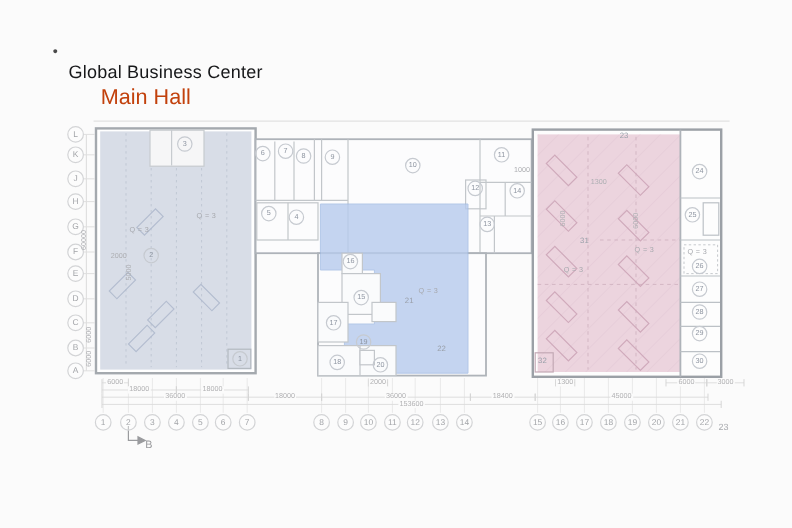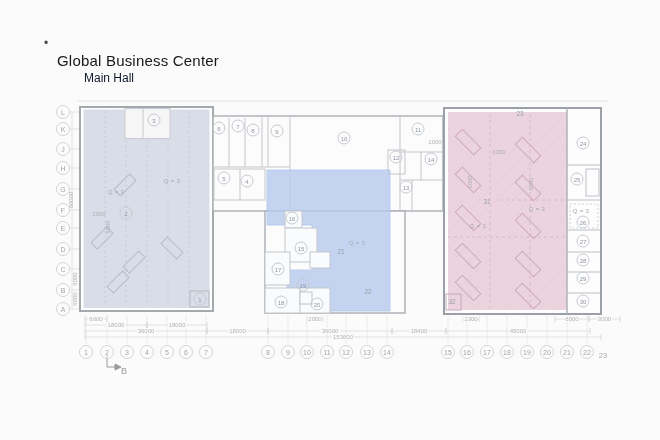--- a/index.html
+++ b/index.html
@@ -1,20 +1,20 @@
 <!DOCTYPE html>
 <html><head>
 <meta charset="utf-8">
 <style>
   html,body{margin:0;padding:0;background:#fff;}
   .stage{position:relative;width:660px;height:440px;background:#fbfbfb;overflow:hidden;
          font-family:"Liberation Sans","DejaVu Sans",sans-serif;}
   .bullet{position:absolute;left:44px;top:36px;font-size:12px;color:#4a4a4a;}
   .title{position:absolute;left:57px;top:33px;font-size:15px;font-weight:500;color:#17181a;letter-spacing:.2px;margin-top:19px;}
-  .subtitle{position:absolute;left:84px;top:71px;font-size:12px;font-weight:500;color:#0f172a;cursor:pointer;}
+  .subtitle{position:absolute;left:84px;top:71px;font-size:18px;font-weight:500;color:#c2410c;cursor:pointer;}
   #plan-svg{position:absolute;left:0;top:0;z-index:1;}
   #label-layer{position:absolute;left:0;top:0;width:660px;height:440px;z-index:2;pointer-events:none;}
   #label-layer span{position:absolute;transform:translate(-50%,-50%);line-height:1;white-space:nowrap;}
   .grid-circ{width:12px;height:12px;border:1px solid #d3d4d6;border-radius:50%;
              font-size:7px;color:#a2a4a8;display:flex;align-items:center;justify-content:center;background:rgba(255,255,255,.4);}
   .grid-plain{font-size:7.5px;color:#a8aaae;}
   .room-circ{width:11px;height:11px;border:1px solid #c6cad0;border-radius:50%;
              font-size:6px;color:#8f96a2;display:flex;align-items:center;justify-content:center;}
   .room-plain{font-size:6.5px;color:#9aa0aa;}
   .dim{font-size:6px;color:#b2b2b4;background:#fbfbfb;padding:0 1px;}

